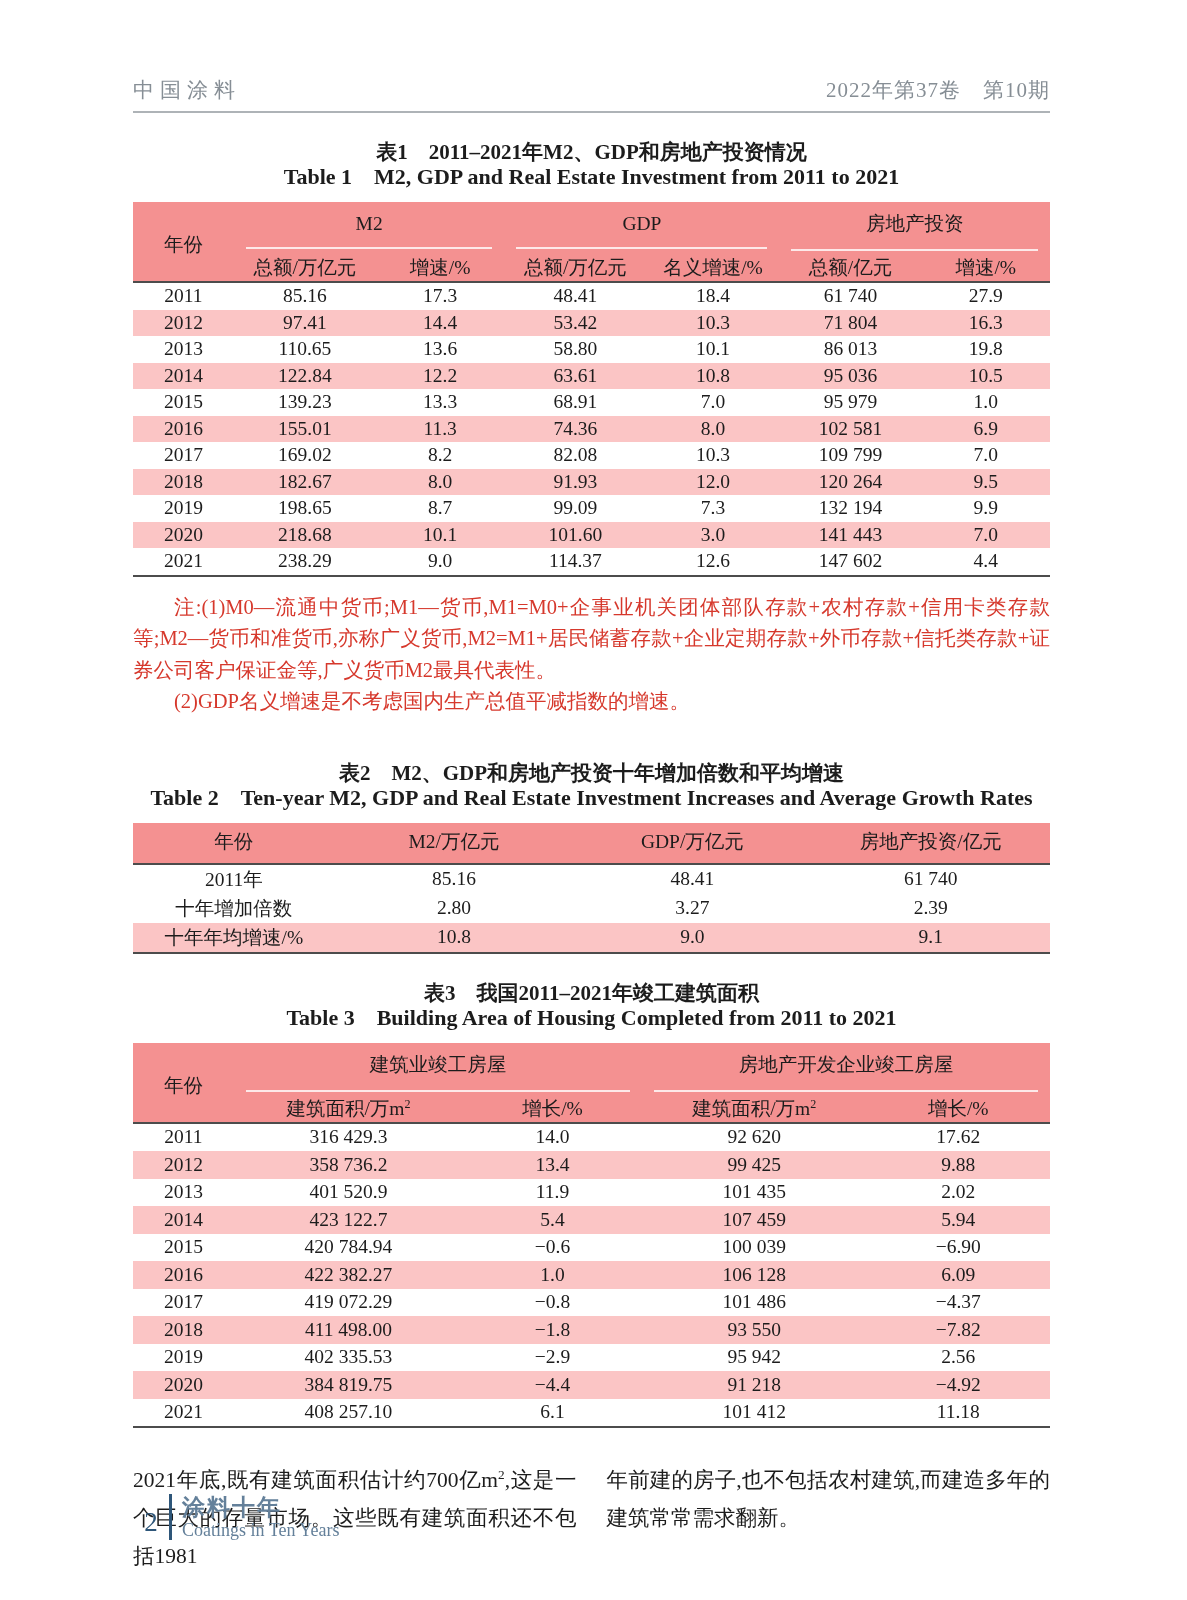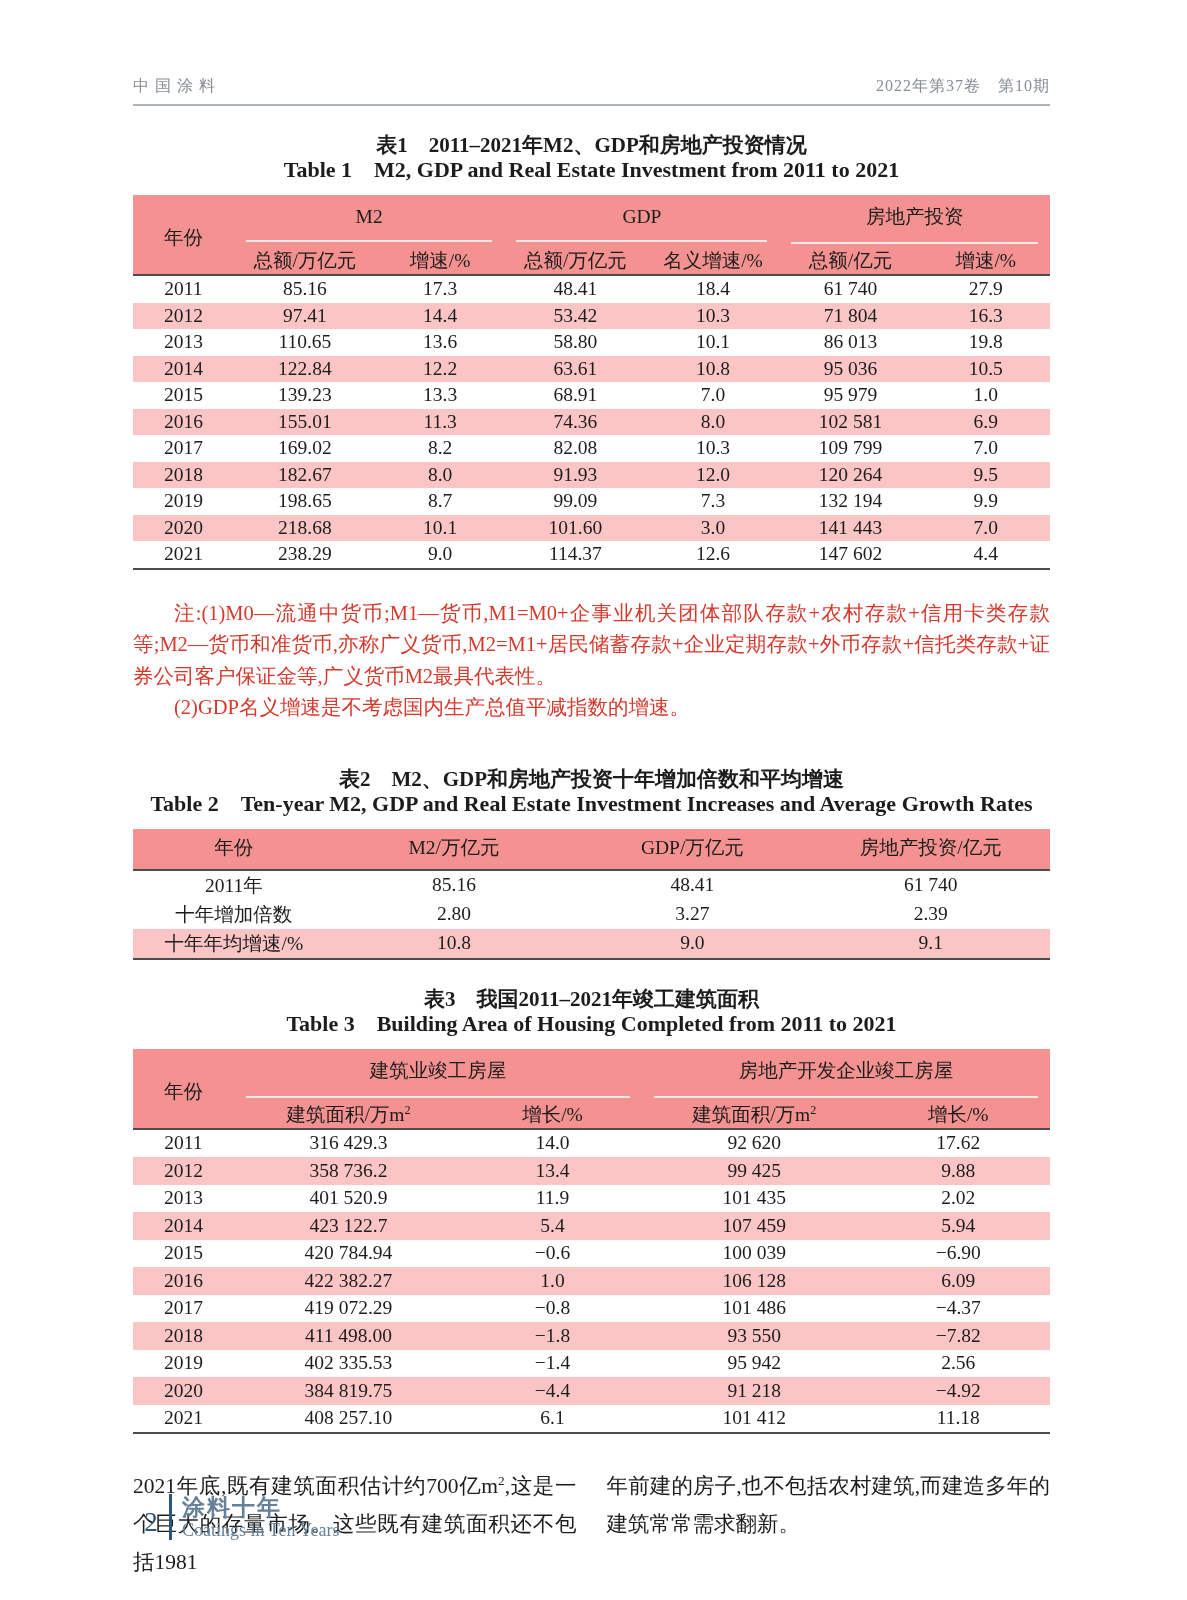--- a/index.html
+++ b/index.html
@@ -8,21 +8,21 @@
     font-family:"Liberation Serif","DejaVu Serif",serif;
     color:#1c1c1c;
   }
   .content{margin:0 137px 0 133px;}
 
   
   .page-head{
     display:flex;justify-content:space-between;align-items:flex-end;
     padding-top:76px;padding-bottom:7px;
     border-bottom:2px solid #aeb3b7;
-    color:#868e95;font-size:16px;
+    color:#868e95;font-size:21px;
   }
   .page-head .journal{letter-spacing:6px;}
   .page-head .issue{letter-spacing:1px;}
 
   
   .tbl-title{ text-align:center; }
   .tbl-title .cn{font-size:21px;font-weight:bold;line-height:26px;}
   .tbl-title .en{font-size:22px;font-weight:bold;line-height:24px;}
   .title-1{margin-top:26px;}
   .title-2{margin-top:42px;}
@@ -50,21 +50,21 @@
   tbody tr.alt td{background:#fbc5c5;}
   thead{border-bottom:2px solid #4c4c4c;}
   tbody tr:last-child td{border-bottom:2px solid #4c4c4c;}
   #t2 tbody td{height:29px;}
   #t2 thead th{padding:5px 0 8px;}
   #t3 tbody td{height:27.5px;}
   sup{font-size:0.62em;line-height:0;}
 
   
   .notes{
-    margin-top:28px;color:#d6382c;font-size:20.5px;line-height:31.5px;
+    margin-top:15px;color:#d6382c;font-size:20.5px;line-height:31.5px;
     text-align:justify;
   }
   .notes p{margin:0;text-indent:2em;}
 
   
   .bodytext{
     margin-top:33px;display:flex;gap:30px;
     font-size:21.5px;line-height:38px;text-align:justify;
   }
   .bodytext .col{flex:1;}
@@ -363,21 +363,21 @@
         <tr class="alt">
           <td>2018</td>
           <td>411 498.00</td>
           <td>−1.8</td>
           <td>93 550</td>
           <td>−7.82</td>
         </tr>
         <tr>
           <td>2019</td>
           <td>402 335.53</td>
-          <td>−1.4</td>
+          <td>−2.9</td>
           <td>95 942</td>
           <td>2.56</td>
         </tr>
         <tr class="alt">
           <td>2020</td>
           <td>384 819.75</td>
           <td>−4.4</td>
           <td>91 218</td>
           <td>−4.92</td>
         </tr>

